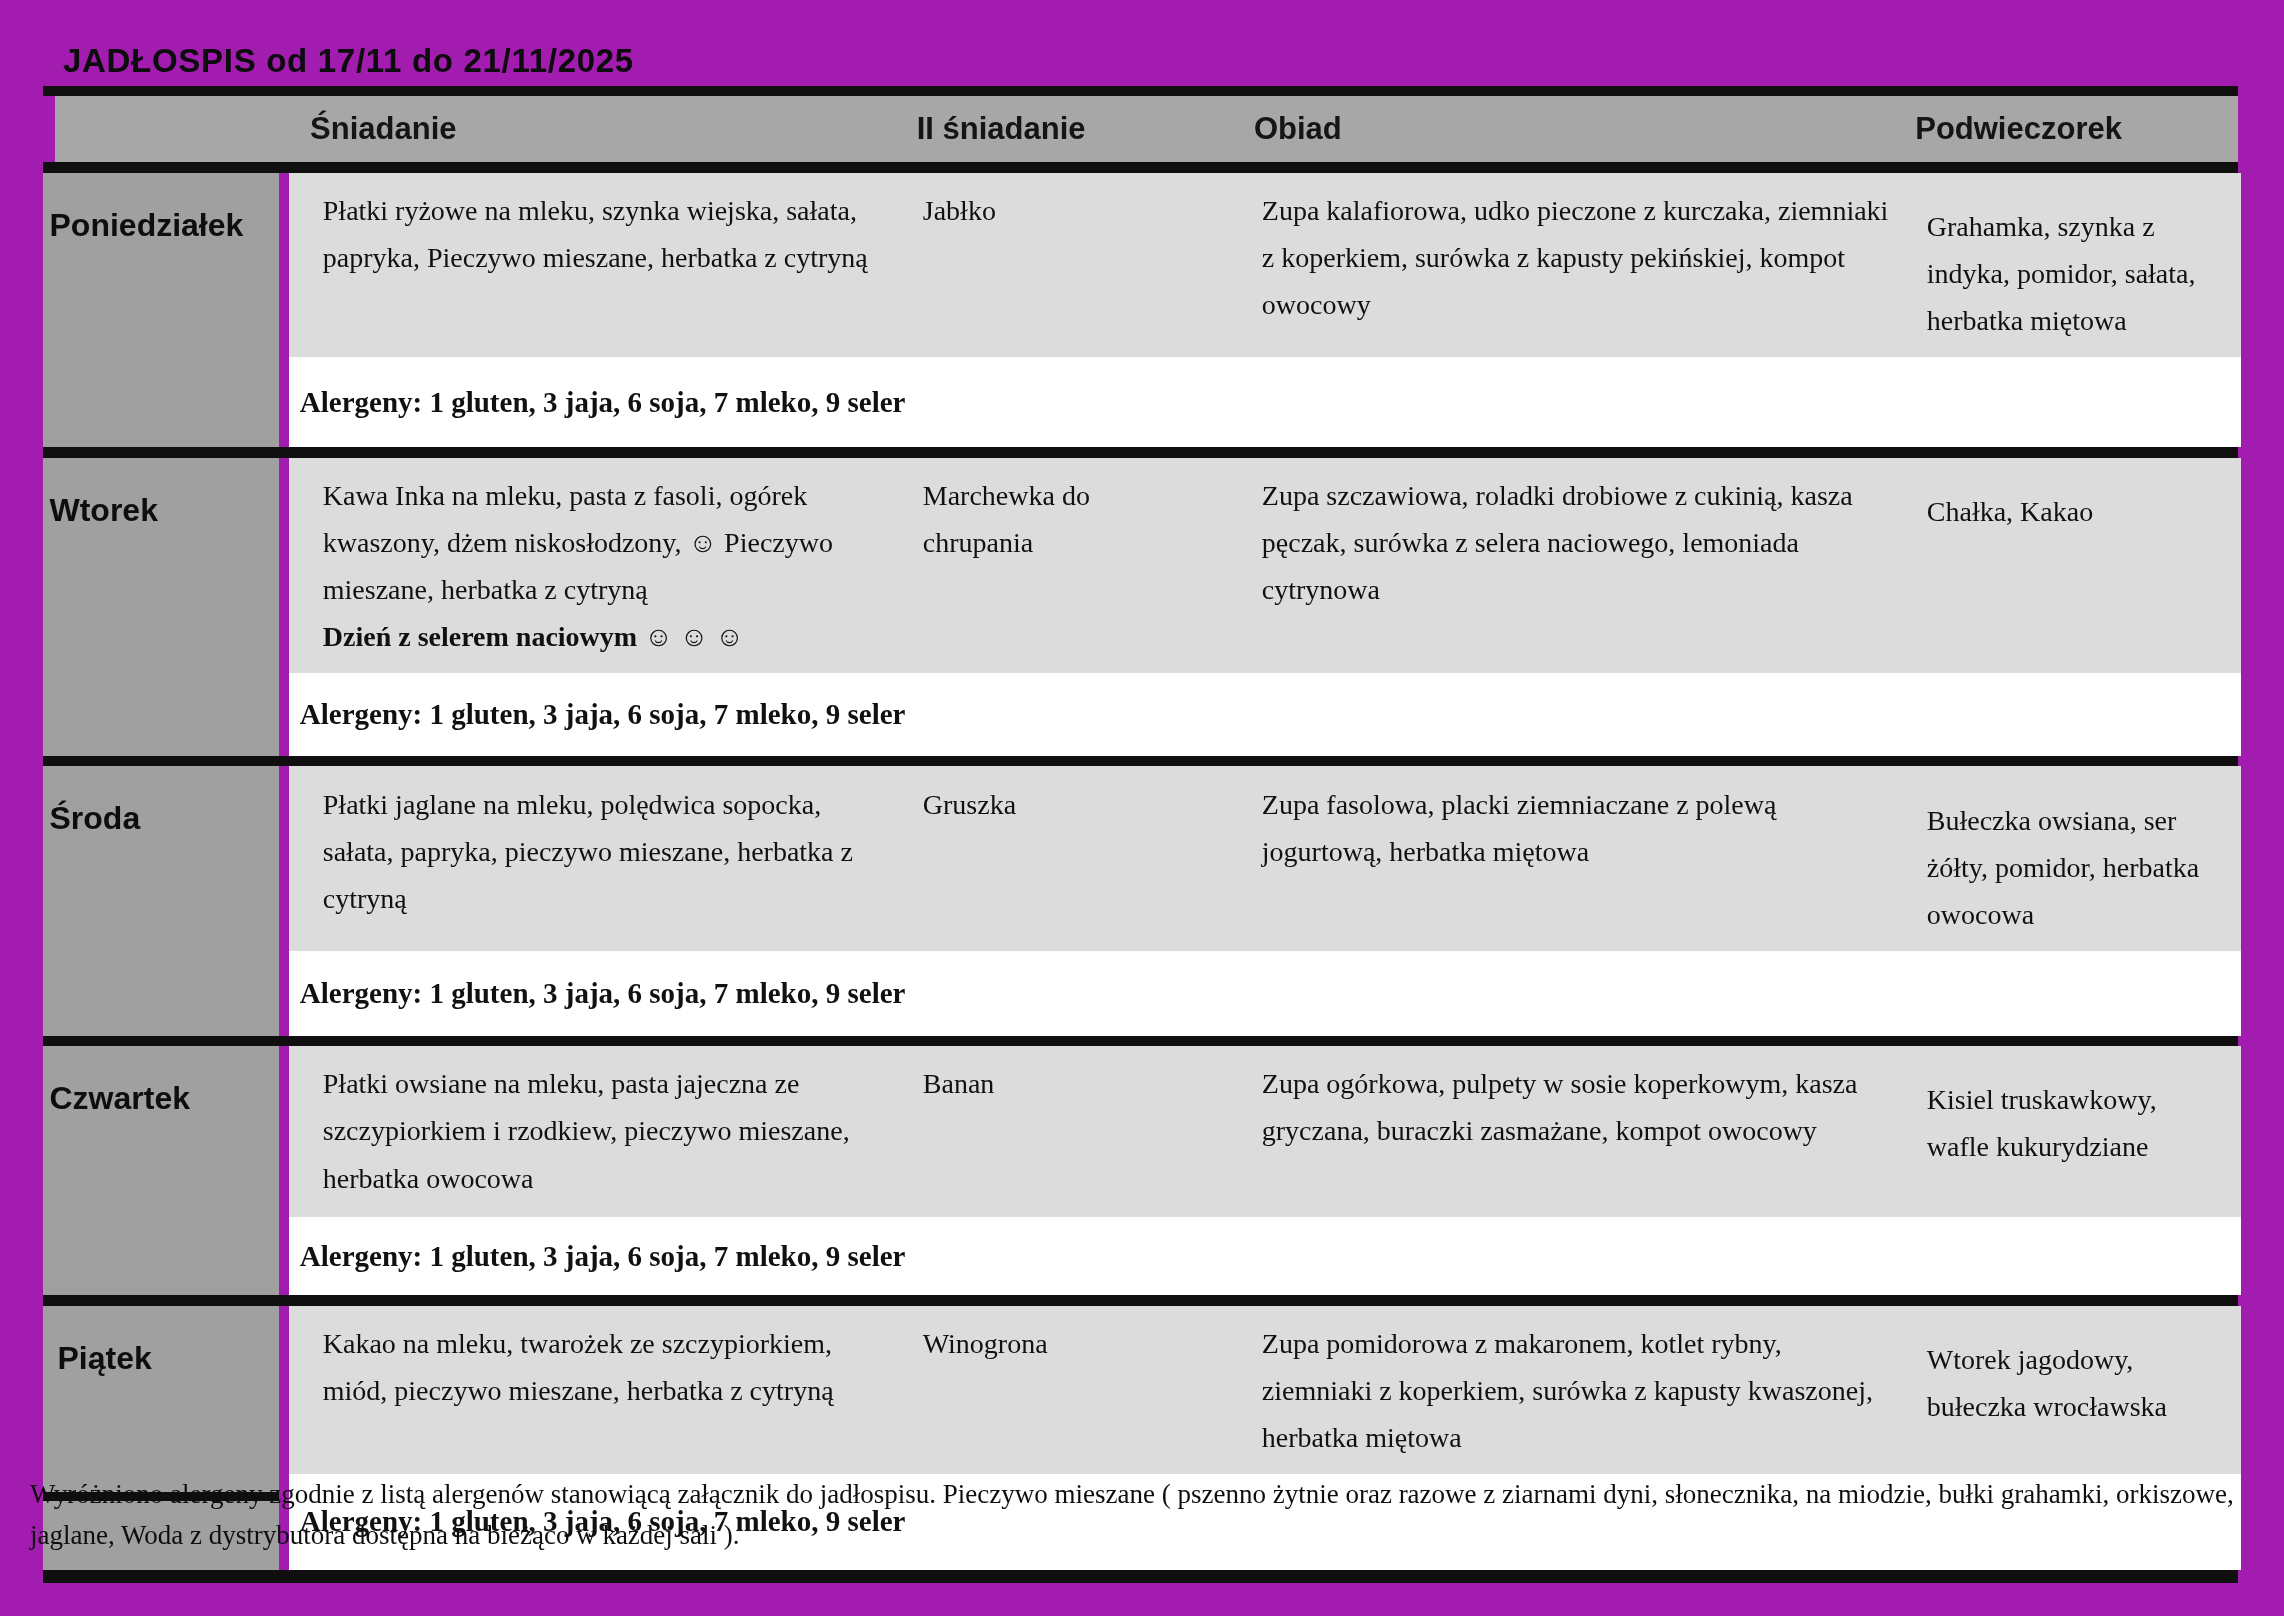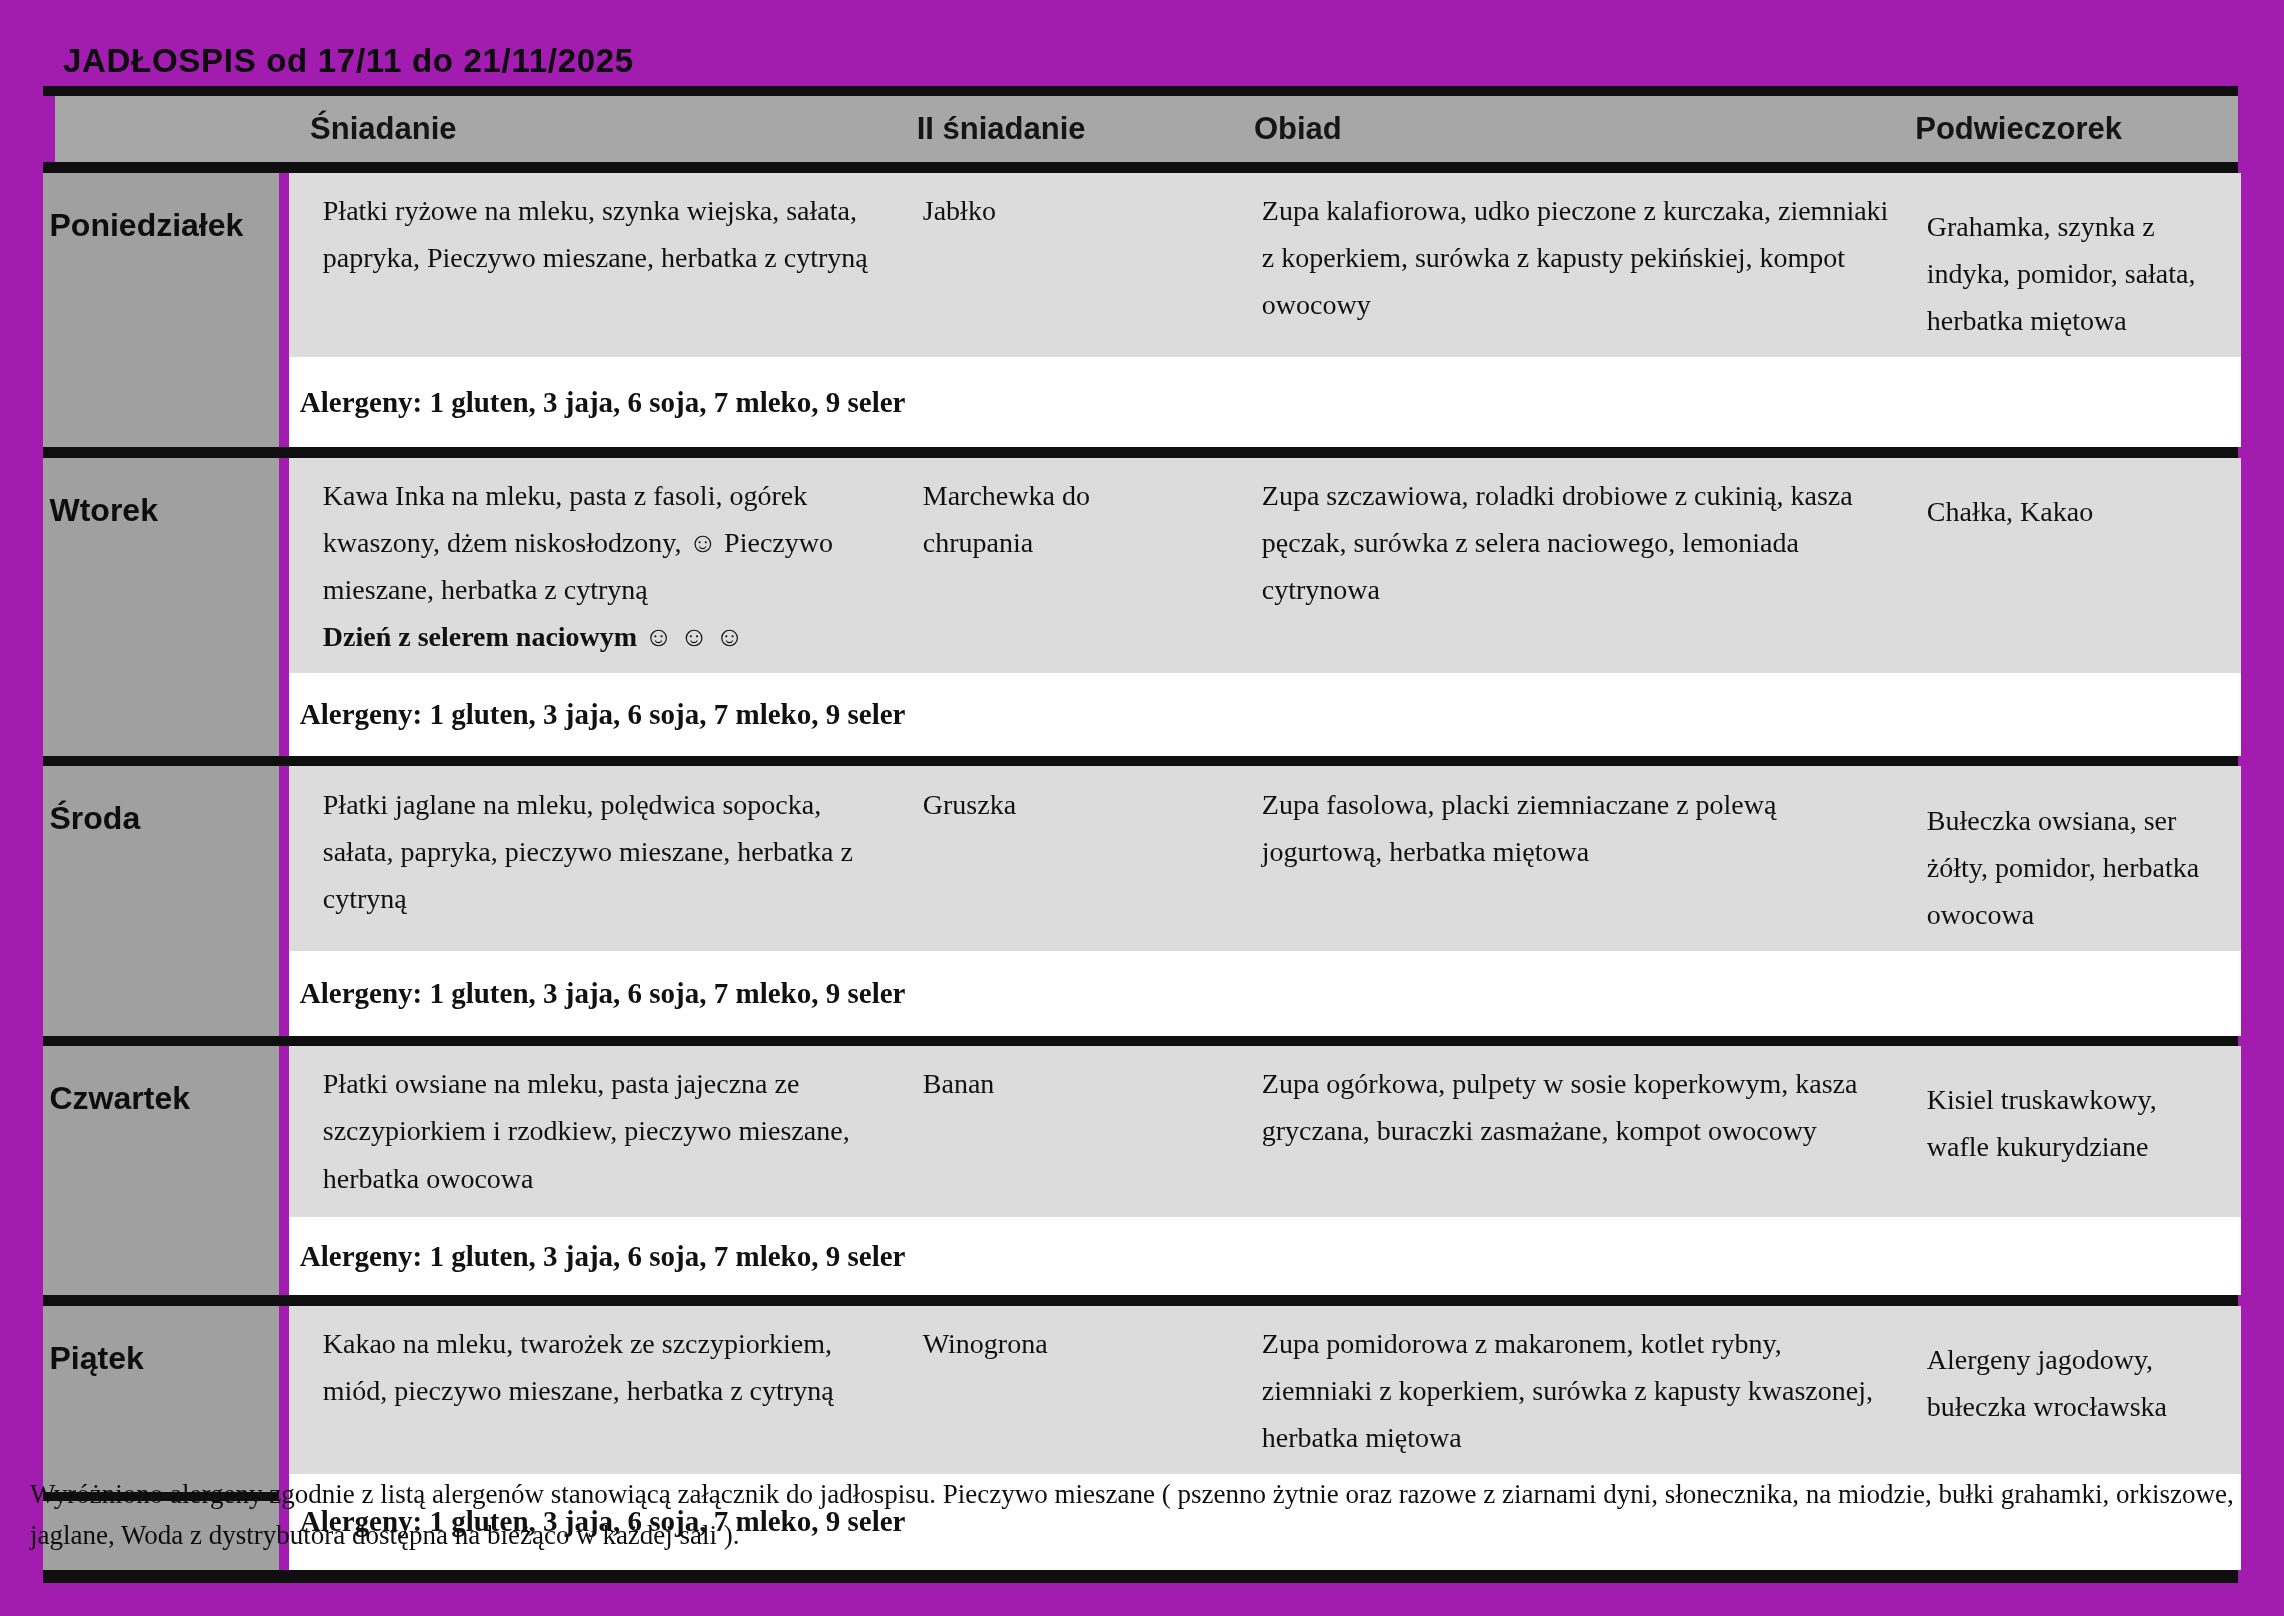--- a/index.html
+++ b/index.html
@@ -114,21 +114,21 @@
     line-height:1.5;
     color:#0e0e0e;
   }
 
   
   .h-mon-c{min-height:137px;} .h-mon-a{height:90px;}
   .h-tue-c{min-height:160px;} .h-tue-a{height:83px;}
   .h-wed-c{min-height:173px;} .h-wed-a{height:85px;}
   .h-thu-c{min-height:171px;} .h-thu-a{height:78px;}
   .h-fri-c{min-height:150px;} .h-fri-a{height:96px;}
-  .fri-top-h{height:186px;}
+  .fri-top-h{height:186px;padding-left:8px;}
 </style>
 </head>
 <body>
 
 <div class="page">
 
   <div class="page-title">JADŁOSPIS od 17/11 do 21/11/2025</div>
 
   <div class="menu-table">
     <div class="hline top"></div>
@@ -264,21 +264,21 @@
             <div class="txt">Kakao na mleku, twarożek ze szczypiorkiem, miód, pieczywo mieszane, herbatka z cytryną</div>
             <div class="note"></div>
           </div>
           <div class="cell second">
             <div class="txt">Winogrona</div>
           </div>
           <div class="cell lunch">
             <div class="txt">Zupa pomidorowa z makaronem, kotlet rybny, ziemniaki z koperkiem, surówka z kapusty kwaszonej, herbatka miętowa</div>
           </div>
           <div class="cell snack">
-            <div class="txt">Alergeny jagodowy, bułeczka wrocławska</div>
+            <div class="txt">Wtorek jagodowy, bułeczka wrocławska</div>
           </div>
         </div>
         <div class="allergen-strip h-fri-a">
           <span>Alergeny: 1 gluten, 3 jaja, 6 soja, 7 mleko, 9 seler</span>
         </div>
       </div>
     </div>
 
     <div class="hline bottom"></div>
   </div>

